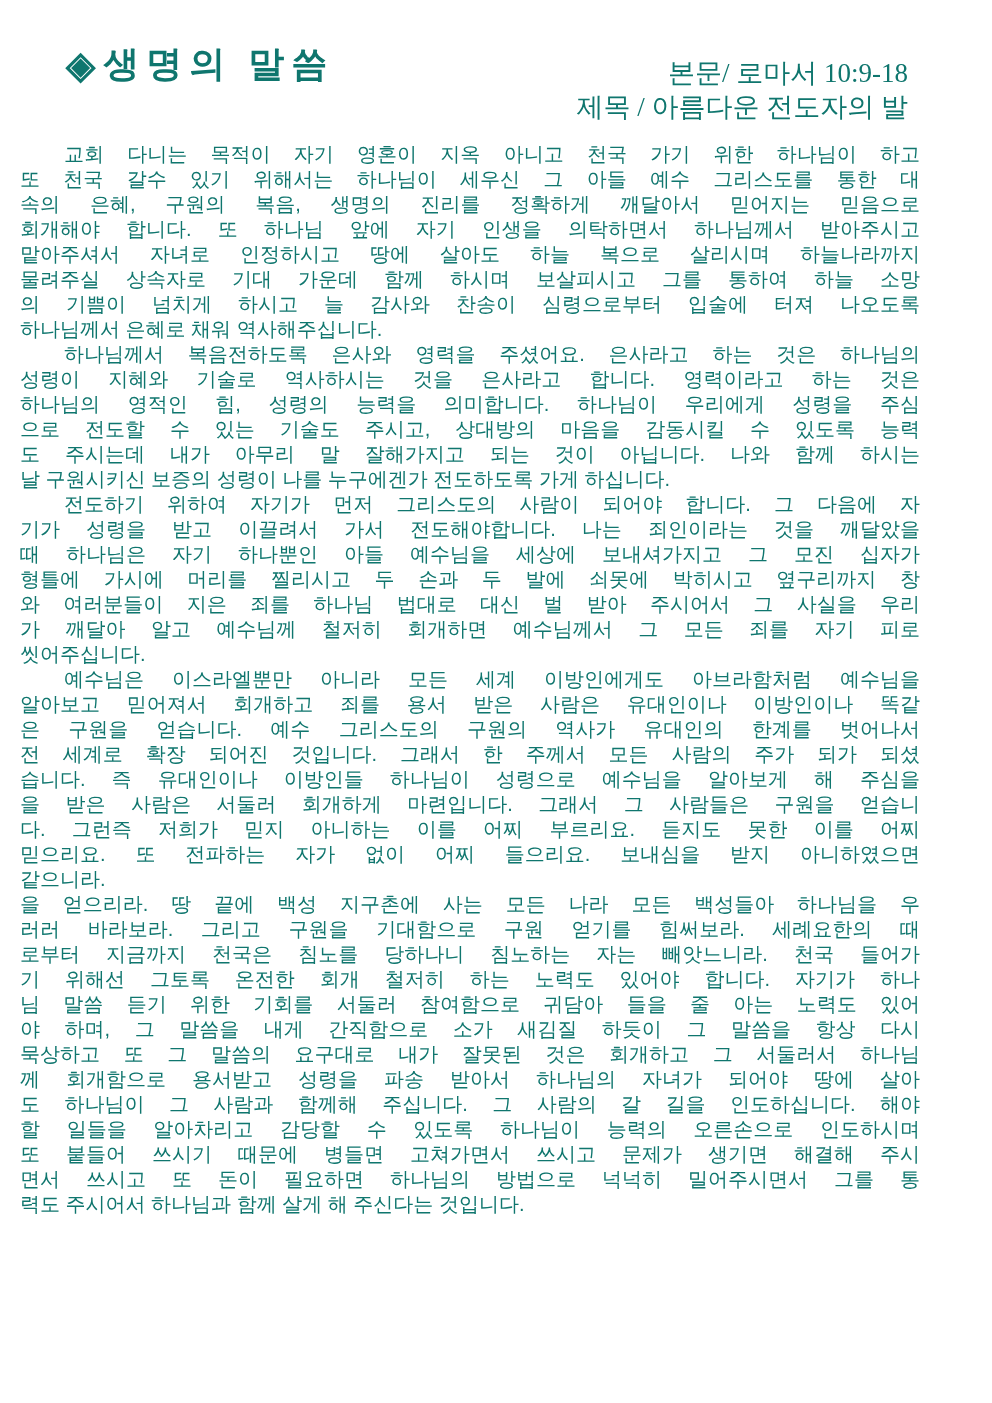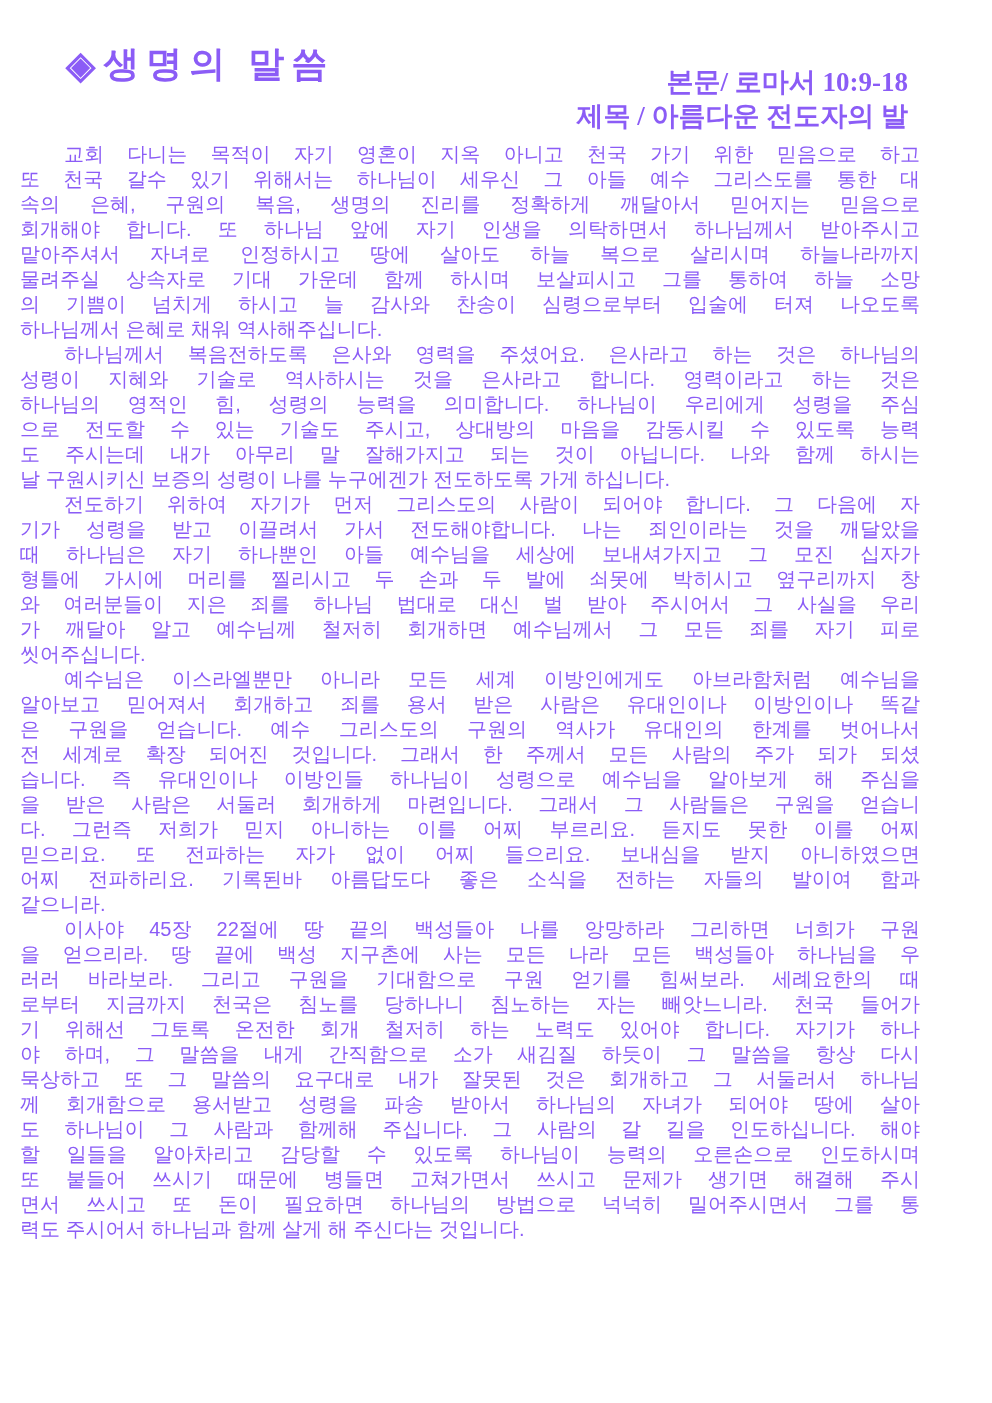--- a/index.html
+++ b/index.html
@@ -6,21 +6,21 @@
     margin: 0;
     padding: 0;
     background: #e8e8e8;
   }
   .page {
     position: relative;
     width: 992px;
     height: 1403px;
     margin: 0 auto;
     background: #ffffff;
-    color: #8b5cf6;
+    color: #0f766e;
     overflow: hidden;
     font-family: "Liberation Sans", sans-serif;
   }
   
   .doc-header {
     position: relative;
     height: 140px;
   }
   .doc-title {
     position: absolute;
@@ -34,24 +34,24 @@
   }
   .doc-title .diamond {
     font-size: 38px;
     letter-spacing: 0;
     margin-right: 8px;
     vertical-align: -2px;
   }
   .header-right {
     position: absolute;
     right: 84px;
-    top: 65px;
+    top: 56px;
     text-align: right;
     font-family: "Liberation Serif", serif;
-    font-weight: bold;
+    font-weight: normal;
     font-size: 27px;
     line-height: 34px;
     white-space: nowrap;
   }
   
   .sermon-body {
     position: absolute;
     left: 20px;
     top: 142px;
     width: 900px;
@@ -84,21 +84,21 @@
     <div class="doc-title">
       <span class="diamond">◈</span><span>생명의 말씀</span>
     </div>
     <div class="header-right">
       <div>본문/ 로마서 10:9-18</div>
       <div>제목 / 아름다운 전도자의 발</div>
     </div>
   </div>
   <div class="sermon-body">
       <div class="para">
-        <div class="line first">교회 다니는 목적이 자기 영혼이 지옥 아니고 천국 가기 위한 믿음으로 하고</div>
+        <div class="line first">교회 다니는 목적이 자기 영혼이 지옥 아니고 천국 가기 위한 하나님이 하고</div>
         <div class="line">또 천국 갈수 있기 위해서는 하나님이 세우신 그 아들 예수 그리스도를 통한 대</div>
         <div class="line">속의 은혜, 구원의 복음, 생명의 진리를 정확하게 깨달아서 믿어지는 믿음으로</div>
         <div class="line">회개해야 합니다. 또 하나님 앞에 자기 인생을 의탁하면서 하나님께서 받아주시고</div>
         <div class="line">맡아주셔서 자녀로 인정하시고 땅에 살아도 하늘 복으로 살리시며 하늘나라까지</div>
         <div class="line">물려주실 상속자로 기대 가운데 함께 하시며 보살피시고 그를 통하여 하늘 소망</div>
         <div class="line">의 기쁨이 넘치게 하시고 늘 감사와 찬송이 심령으로부터 입술에 터져 나오도록</div>
         <div class="line last">하나님께서 은혜로 채워 역사해주십니다.</div>
       </div>
       <div class="para">
         <div class="line first">하나님께서 복음전하도록 은사와 영력을 주셨어요. 은사라고 하는 것은 하나님의</div>
@@ -119,29 +119,28 @@
       </div>
       <div class="para">
         <div class="line first">예수님은 이스라엘뿐만 아니라 모든 세계 이방인에게도 아브라함처럼 예수님을</div>
         <div class="line">알아보고 믿어져서 회개하고 죄를 용서 받은 사람은 유대인이나 이방인이나 똑같</div>
         <div class="line">은 구원을 얻습니다. 예수 그리스도의 구원의 역사가 유대인의 한계를 벗어나서</div>
         <div class="line">전 세계로 확장 되어진 것입니다. 그래서 한 주께서 모든 사람의 주가 되가 되셨</div>
         <div class="line">습니다. 즉 유대인이나 이방인들 하나님이 성령으로 예수님을 알아보게 해 주심을</div>
         <div class="line">을 받은 사람은 서둘러 회개하게 마련입니다. 그래서 그 사람들은 구원을 얻습니</div>
         <div class="line">다. 그런즉 저희가 믿지 아니하는 이를 어찌 부르리요. 듣지도 못한 이를 어찌</div>
         <div class="line">믿으리요. 또 전파하는 자가 없이 어찌 들으리요. 보내심을 받지 아니하였으면</div>
-        <div class="line">어찌 전파하리요. 기록된바 아름답도다 좋은 소식을 전하는 자들의 발이여 함과</div>
         <div class="line last">같으니라.</div>
       </div>
       <div class="para">
-        <div class="line first">이사야 45장 22절에 땅 끝의 백성들아 나를 앙망하라 그리하면 너희가 구원</div>
         <div class="line">을 얻으리라. 땅 끝에 백성 지구촌에 사는 모든 나라 모든 백성들아 하나님을 우</div>
         <div class="line">러러 바라보라. 그리고 구원을 기대함으로 구원 얻기를 힘써보라. 세례요한의 때</div>
         <div class="line">로부터 지금까지 천국은 침노를 당하나니 침노하는 자는 빼앗느니라. 천국 들어가</div>
         <div class="line">기 위해선 그토록 온전한 회개 철저히 하는 노력도 있어야 합니다. 자기가 하나</div>
+        <div class="line">님 말씀 듣기 위한 기회를 서둘러 참여함으로 귀담아 들을 줄 아는 노력도 있어</div>
         <div class="line">야 하며, 그 말씀을 내게 간직함으로 소가 새김질 하듯이 그 말씀을 항상 다시</div>
         <div class="line">묵상하고 또 그 말씀의 요구대로 내가 잘못된 것은 회개하고 그 서둘러서 하나님</div>
         <div class="line">께 회개함으로 용서받고 성령을 파송 받아서 하나님의 자녀가 되어야 땅에 살아</div>
         <div class="line">도 하나님이 그 사람과 함께해 주십니다. 그 사람의 갈 길을 인도하십니다. 해야</div>
         <div class="line">할 일들을 알아차리고 감당할 수 있도록 하나님이 능력의 오른손으로 인도하시며</div>
         <div class="line">또 붙들어 쓰시기 때문에 병들면 고쳐가면서 쓰시고 문제가 생기면 해결해 주시</div>
         <div class="line">면서 쓰시고 또 돈이 필요하면 하나님의 방법으로 넉넉히 밀어주시면서 그를 통</div>
         <div class="line last">력도 주시어서 하나님과 함께 살게 해 주신다는 것입니다.</div>
       </div>
     </div>

